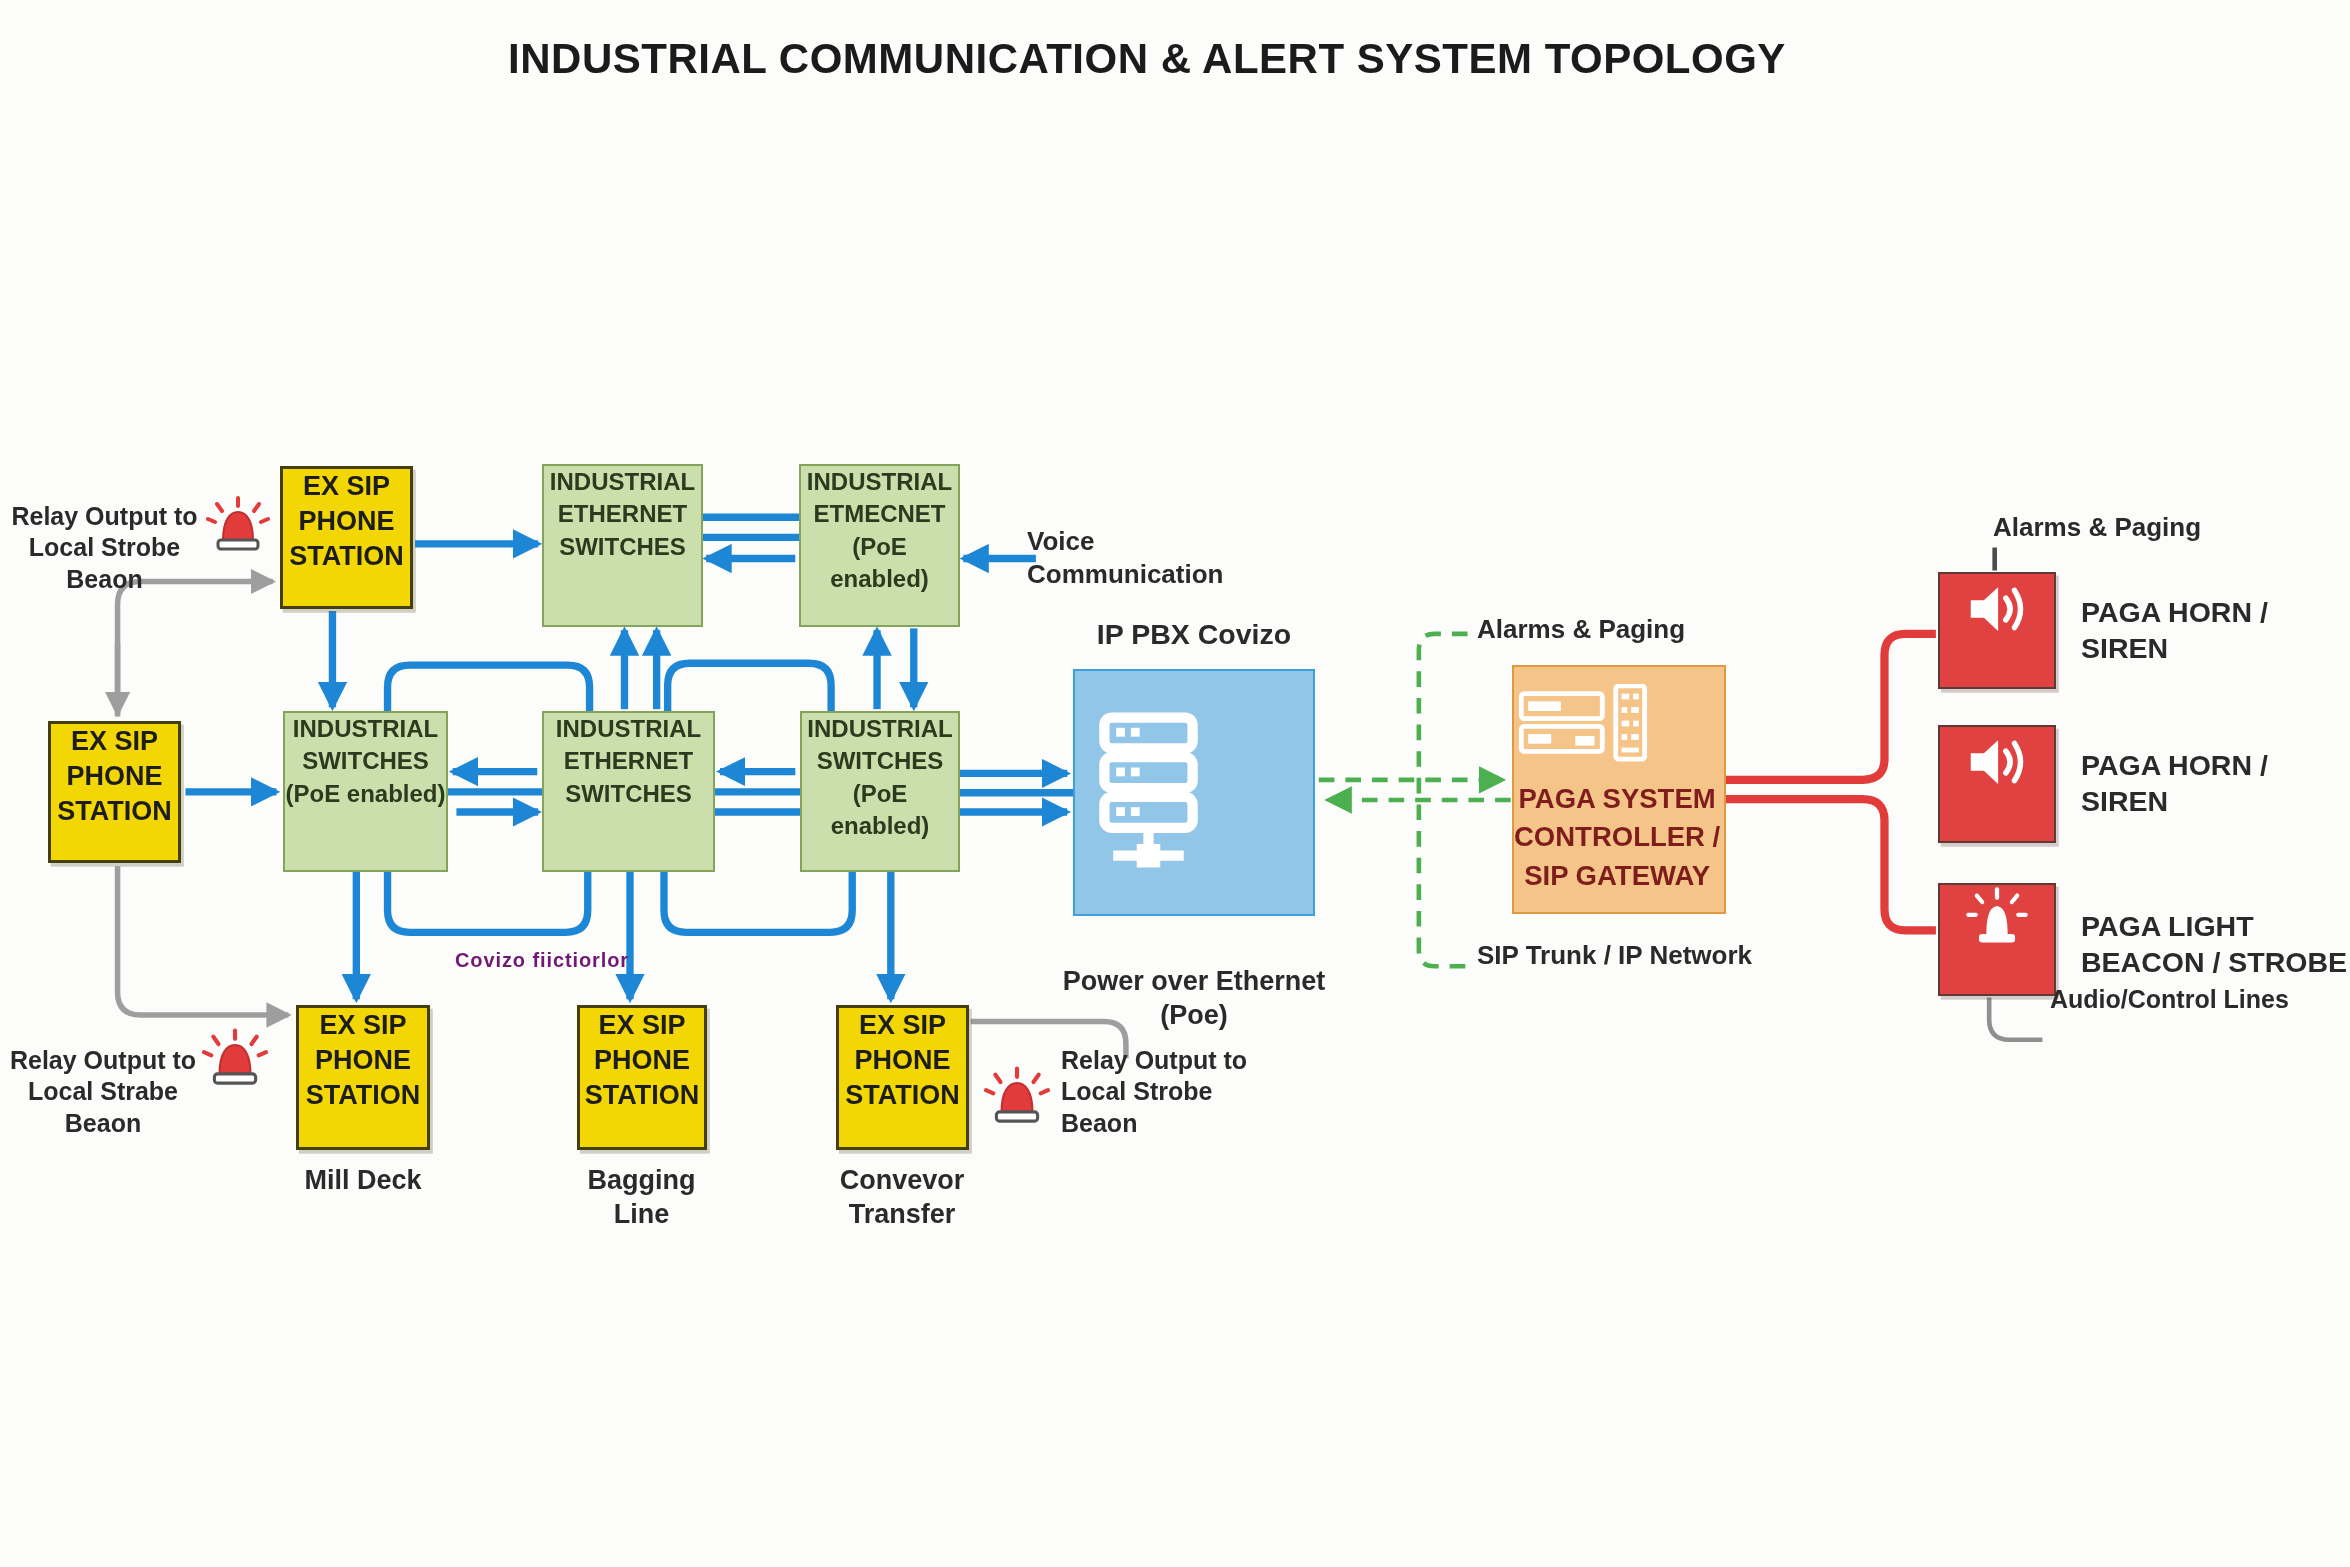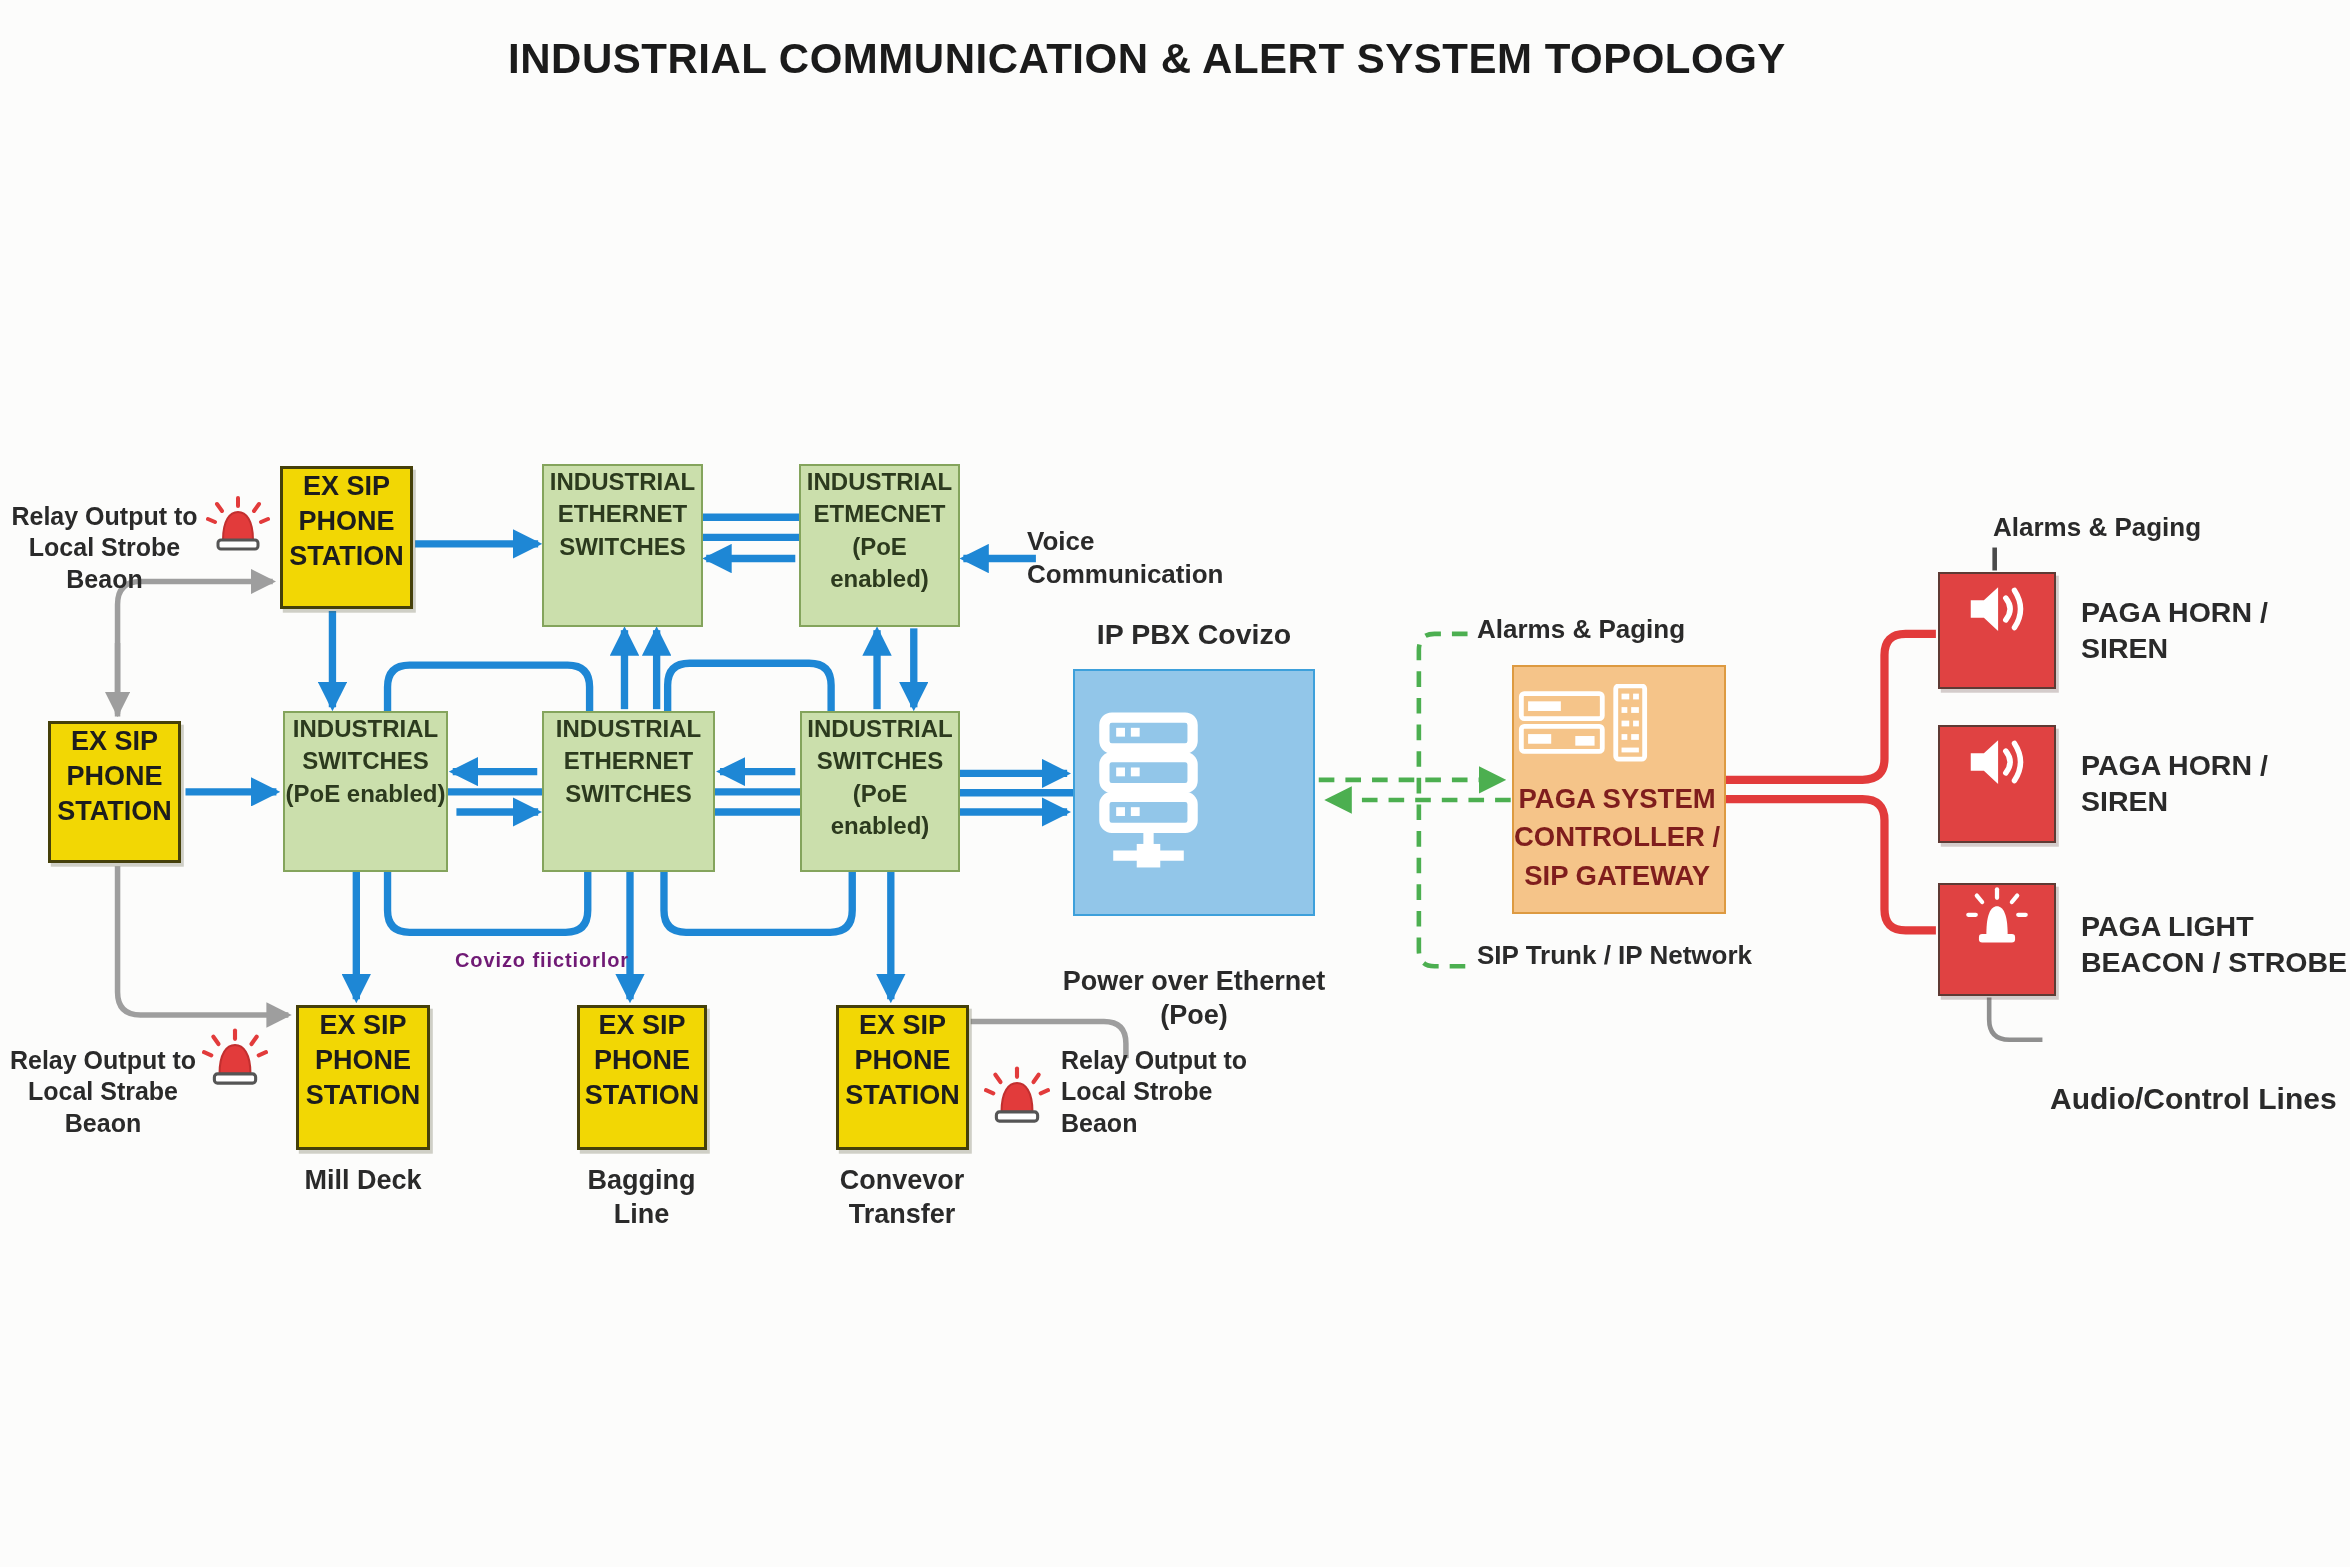--- a/index.html
+++ b/index.html
@@ -265,21 +265,21 @@
         <line x1="12" y1="28" x2="5" y2="28"></line>
         <line x1="52" y1="28" x2="59" y2="28"></line>
       </g>
       <path d="M22 46 C22 28 26 20 32 20 C38 20 42 28 42 46 Z" fill="#ffffff"></path>
       <rect x="15" y="46" width="34" height="8" rx="3" fill="#ffffff"></rect>
     </svg>
   </div>
   <div class="lbl" style="left:2081px;top:909px;font-size:28.5px;">PAGA LIGHT
 BEACON / STROBE</div>
 
-  <div class="lbl" style="left:2050px;top:1080px;font-size:30px;">Audio/Control Lines</div>
+  <div class="lbl" style="left:2050px;top:984px;font-size:25px;">Audio/Control Lines</div>
 
   <div class="lbl center" style="left:0px;top:501px;width:209px;font-size:25px;">Relay Output to
 Local Strobe Beaon</div>
   <div class="icon" style="left:206px;top:492px;">
     <svg width="64" height="72" viewBox="0 0 64 64">
       <g stroke="#E23B3B" stroke-width="4" stroke-linecap="round">
         <line x1="32" y1="10" x2="32" y2="2"></line>
           <line x1="16" y1="15" x2="11" y2="8"></line>
         <line x1="48" y1="15" x2="53" y2="8"></line>
           <line x1="9" y1="26" x2="2" y2="23"></line>

